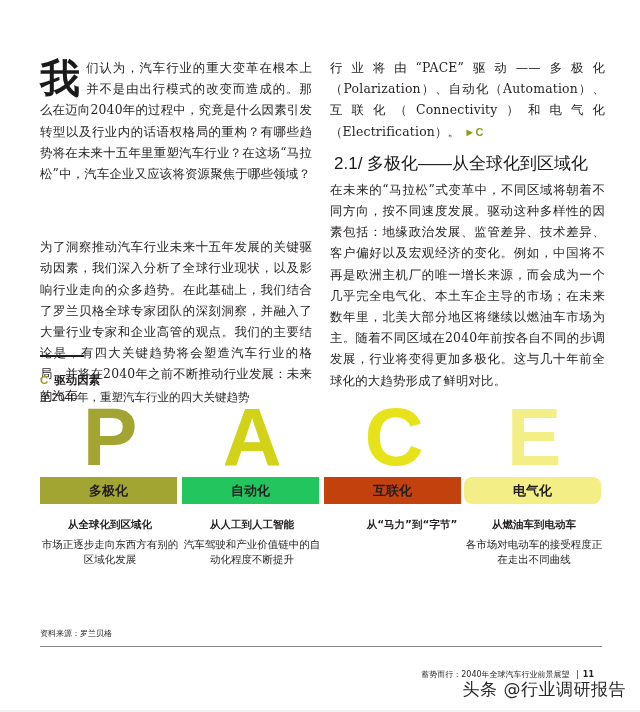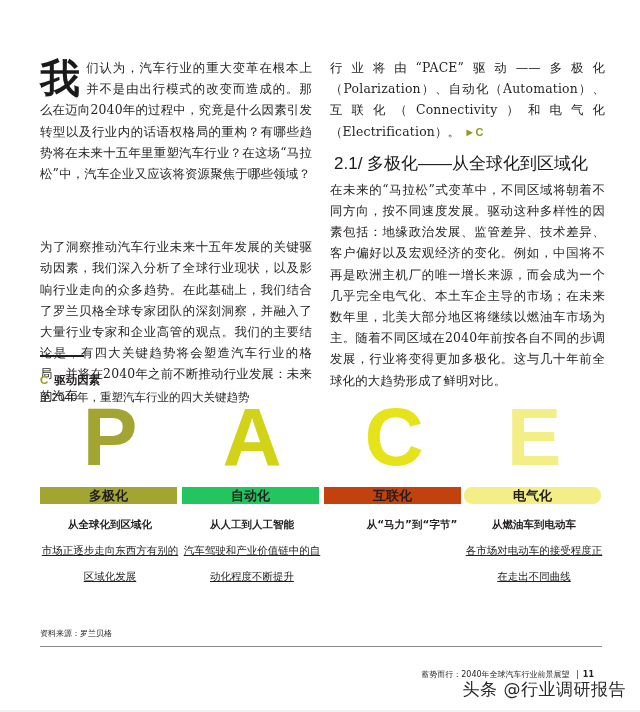--- a/index.html
+++ b/index.html
@@ -20,25 +20,25 @@
 
     .rule-short { position: absolute; left: 40px; top: 355px; width: 44px; height: 1.5px; background: #231f20; }
 
     .fig-label { position: absolute; left: 40px; top: 373px; font-family: "Liberation Sans", sans-serif; font-size: 11.5px; font-weight: 700; color: #231f20; }
     .fig-label .letter { color: #a0a026; margin-right: 6px; }
     .fig-sub { position: absolute; left: 40px; top: 390px; font-family: "Liberation Sans", sans-serif; font-size: 11.5px; color: #231f20; }
 
     .pace { position: absolute; left: 40px; top: 418px; width: 560px; height: 90px; }
     .pace-item { position: absolute; top: 0; width: 140px; height: 90px; }
     .pace-letter { position: absolute; bottom: 30px; left: 0; width: 140px; text-align: center; font-family: "Liberation Sans", sans-serif; font-weight: 700; font-size: 82px; line-height: 82px; }
-    .pace-bar { position: absolute; bottom: 4px; left: 0; width: 137px; height: 17px; display: flex; align-items: center; justify-content: center; font-family: "DejaVu Sans", sans-serif; font-weight: 700; font-size: 13px; color: #231f20; }
+    .pace-bar { position: absolute; bottom: 4px; left: 0; width: 137px; height: 27px; display: flex; align-items: center; justify-content: center; font-family: "DejaVu Sans", sans-serif; font-weight: 700; font-size: 13px; color: #231f20; }
 
     .pace-desc { position: absolute; top: 517px; width: 140px; text-align: center; font-family: "DejaVu Sans", sans-serif; }
     .pace-desc .d-title { font-size: 10.5px; font-weight: 700; line-height: 14px; color: #231f20; }
-    .pace-desc .d-text { margin-top: 6px; font-size: 10.5px; line-height: 26px; color: #231f20; text-decoration: underline; }
+    .pace-desc .d-text { margin-top: 6px; font-size: 10.5px; line-height: 15px; color: #231f20; }
 
     .source { position: absolute; left: 40px; top: 628px; font-family: "DejaVu Sans", sans-serif; font-size: 8px; color: #231f20; }
     .rule-long { position: absolute; left: 40px; top: 646px; width: 562px; height: 1px; background: #8a8a8a; }
 
     .footer { position: absolute; right: 46px; top: 669px; font-family: "DejaVu Sans", sans-serif; font-size: 8px; color: #231f20; }
     .footer .page { font-weight: 700; margin-left: 4px; }
     .watermark { position: absolute; right: 14px; top: 678px; font-family: "DejaVu Sans", sans-serif; font-size: 17px; color: #2a2a2a; letter-spacing: 0.5px; }
     .bottom-strip { position: absolute; left: 0; top: 710px; width: 640px; height: 2px; background: #f2f2f2; }
   </style>
 </head>

